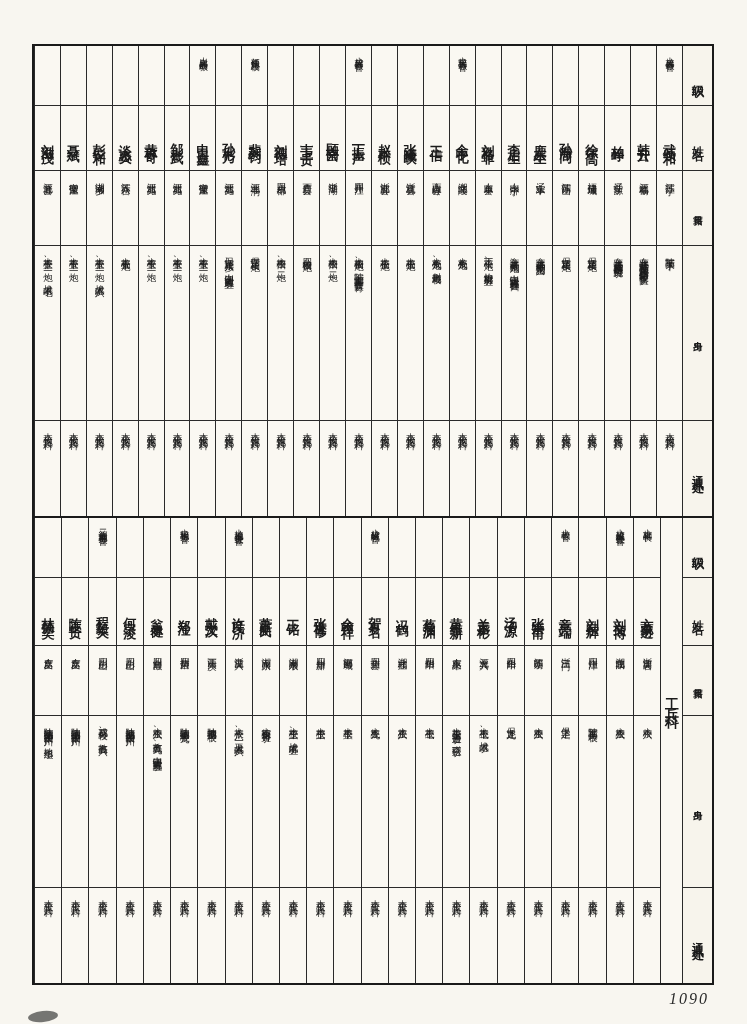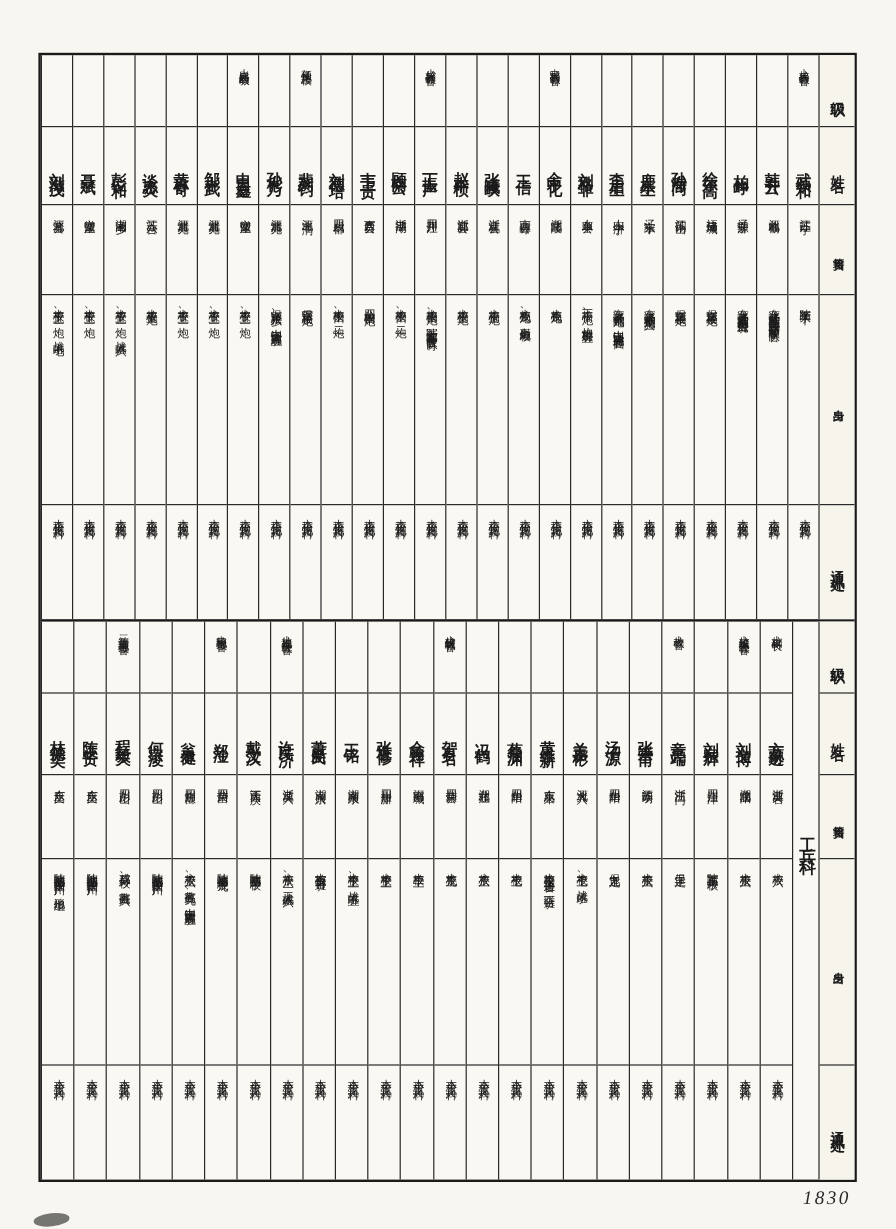--- a/index.html
+++ b/index.html
@@ -935,15 +935,15 @@
             <span class="vt f-origin">陆地测量学校十四广州、地形组</span>
           </div>
     <div class="vcell c-addr">
             <span class="vt f-addr">本校工兵科</span>
           </div>
   </div>
       </section>
 
   </div>
 
-  <div class="page-number">1830</div>
+  <div class="page-number">1090</div>
   <div class="smudge"></div>
 </div>
 
 </body></html>

